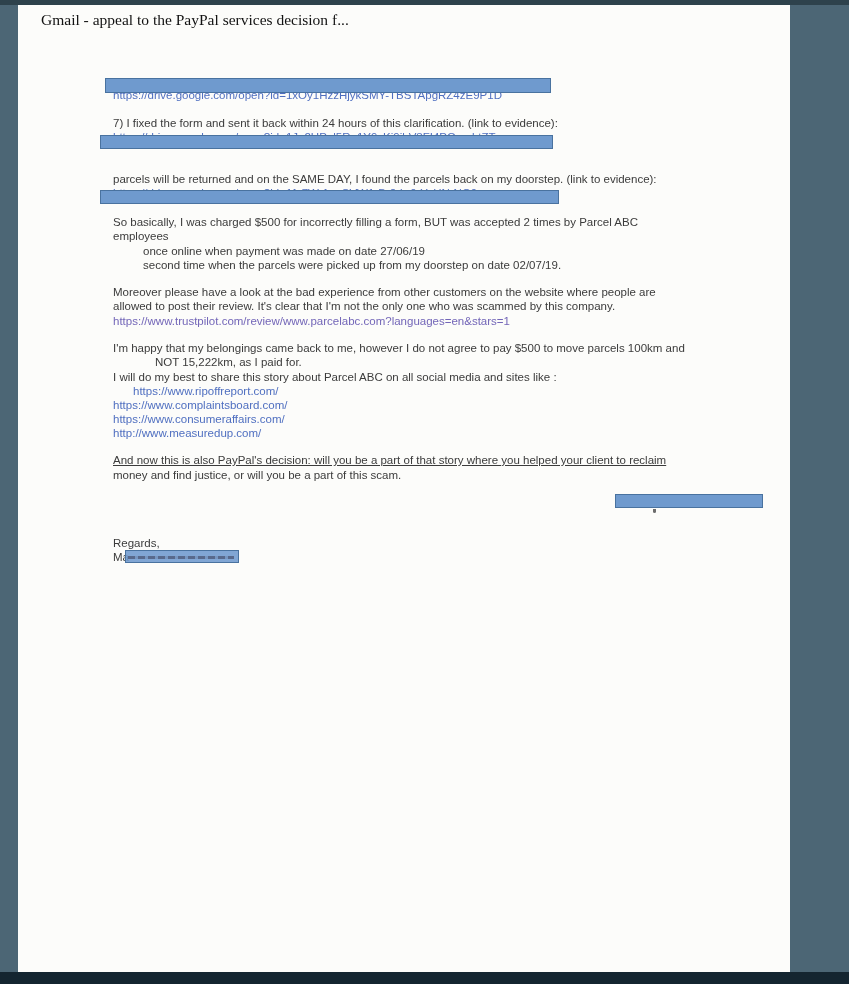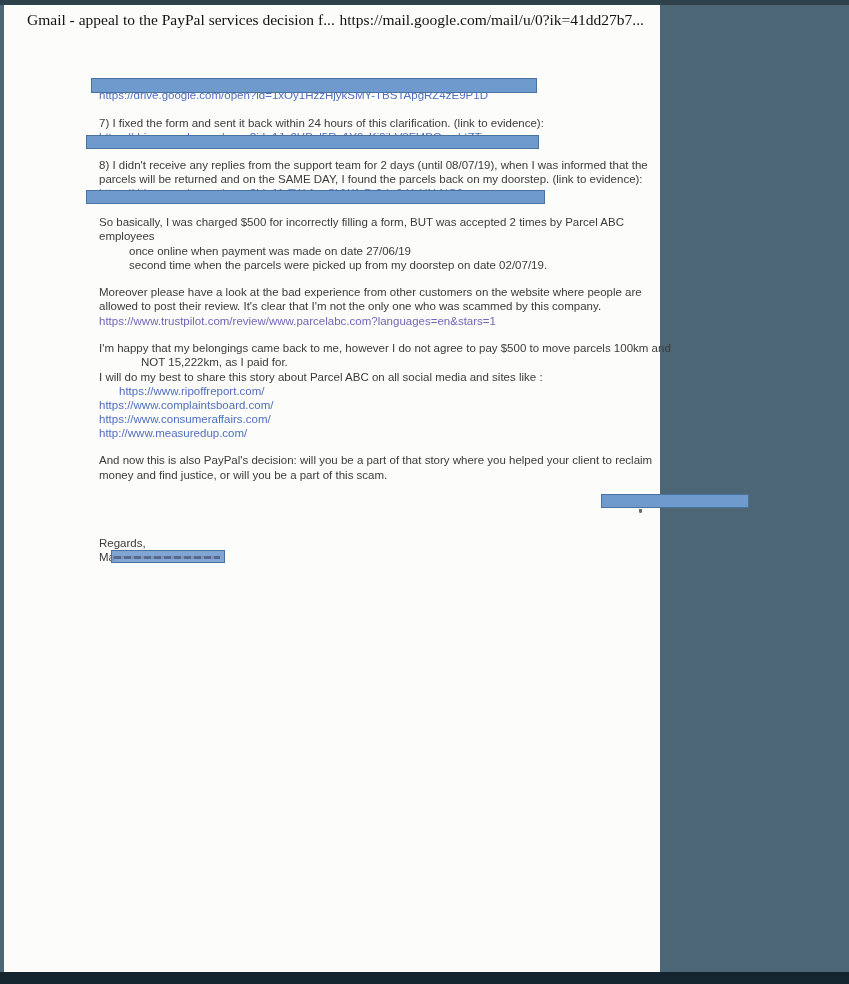--- a/index.html
+++ b/index.html
@@ -3,21 +3,21 @@
 <meta charset="utf-8">
 <style>
   * { margin:0; padding:0; box-sizing:border-box; }
   html,body { width:849px; height:984px; }
   body { font-family:"Liberation Sans", sans-serif; }
 
   .viewport { position:relative; width:849px; height:984px; background:#4c6675; overflow:hidden; }
   .strip-top { position:absolute; top:0; left:0; width:100%; height:5px; background:#2e424c; }
   .strip-bottom { position:absolute; bottom:0; left:0; width:100%; height:12px; background:#142530; }
 
-  .page { position:absolute; top:5px; left:4px; width:656px; height:967px; background:#fcfcfa; }
+  .page { position:absolute; top:5px; left:18px; width:772px; height:967px; background:#fcfcfa; }
 
   .print-header-title {
     position:absolute; left:23px; top:6px;
     font-family:"Liberation Serif", serif; font-size:15.5px; color:#121212; white-space:nowrap;
   }
   .print-header-url {
     position:absolute; right:16px; top:6px;
     font-family:"Liberation Serif", serif; font-size:15.5px; color:#121212; white-space:nowrap;
   }
 
@@ -51,30 +51,28 @@
 </head>
 <body>
 
 <div class="viewport">
   <div class="strip-top"></div>
   <div class="strip-bottom"></div>
 
   <div class="page">
 
     <div class="print-header-title">Gmail - appeal to the PayPal services decision f...</div>
-    <div class="print-header-url">https://mail.google.com/mail/u/0?ik=41dd27b7...</div>
 
     <div class="redact-bar bar-1"></div>
     <div class="line link z-low" style="left:95px; top:84px;">https://drive.google.com/open?id=1xOy1HzzHjykSMY-TBSTApgRZ4zE9P1D</div>
 
     <div class="line" style="left:95px; top:112px;">7) I fixed the form and sent it back within 24 hours of this clarification. (link to evidence):</div>
     <div class="line link z-low" style="left:95px; top:126px;">https://drive.google.com/open?id=1Jo2UPol5Ro1Y9vKi9ibV3FI4PGmnbtZT</div>
     <div class="redact-bar bar-2"></div>
 
-    <div class="line" style="left:95px; top:154px;">8) I didn't receive any replies from the support team for 2 days (until 08/07/19), when I was informed that the</div>
     <div class="line" style="left:95px; top:168px;">parcels will be returned and on the SAME DAY, I found the parcels back on my doorstep. (link to evidence):</div>
     <div class="line link z-low" style="left:95px; top:182px;">https://drive.google.com/open?id=11-7W-1ooSVW1-B-2-b-9-YvHN-NG9</div>
     <div class="redact-bar bar-3"></div>
 
     <div class="line" style="left:95px; top:211px;">So basically, I was charged $500 for incorrectly filling a form, BUT was accepted 2 times by Parcel ABC</div>
     <div class="line" style="left:95px; top:225px;">employees</div>
     <div class="line" style="left:125px; top:240px;">once online when payment was made on date 27/06/19</div>
     <div class="line" style="left:125px; top:254px;">second time when the parcels were picked up from my doorstep on date 02/07/19.</div>
 
     <div class="line" style="left:95px; top:281px;">Moreover please have a look at the bad experience from other customers on the website where people are</div>
@@ -82,21 +80,21 @@
     <div class="line visited-link" style="left:95px; top:310px;">https://www.trustpilot.com/review/www.parcelabc.com?languages=en&amp;stars=1</div>
 
     <div class="line" style="left:95px; top:337px;">I'm happy that my belongings came back to me, however I do not agree to pay $500 to move parcels 100km and</div>
     <div class="line" style="left:95px; top:351px;margin-left:42px;">NOT 15,222km, as I paid for.</div>
     <div class="line" style="left:95px; top:366px;">I will do my best to share this story about Parcel ABC on all social media and sites like :</div>
     <div class="line link" style="left:95px; top:380px;padding-left:20px;">https://www.ripoffreport.com/</div>
     <div class="line link" style="left:95px; top:394px;">https://www.complaintsboard.com/</div>
     <div class="line link" style="left:95px; top:408px;">https://www.consumeraffairs.com/</div>
     <div class="line link" style="left:95px; top:422px;">http://www.measuredup.com/</div>
 
-    <div class="line" style="left:95px; top:449px;">And now this is also PayPal's decision: will you be a part of that story where you helped your client to reclaim</div>
+    <div class="line" style="left:95px; top:449px;text-decoration:underline;">And now this is also PayPal's decision: will you be a part of that story where you helped your client to reclaim</div>
     <div class="line" style="left:95px; top:464px;">money and find justice, or will you be a part of this scam.</div>
 
     <div class="redact-bar bar-phone"></div>
     <div class="comma-mark"></div>
 
     <div class="line" style="left:95px; top:532px;">Regards,</div>
     <div class="line" style="left:95px; top:546px;">Ma</div>
     <div class="redact-bar bar-name">
       <div class="squiggle"></div>
     </div>

